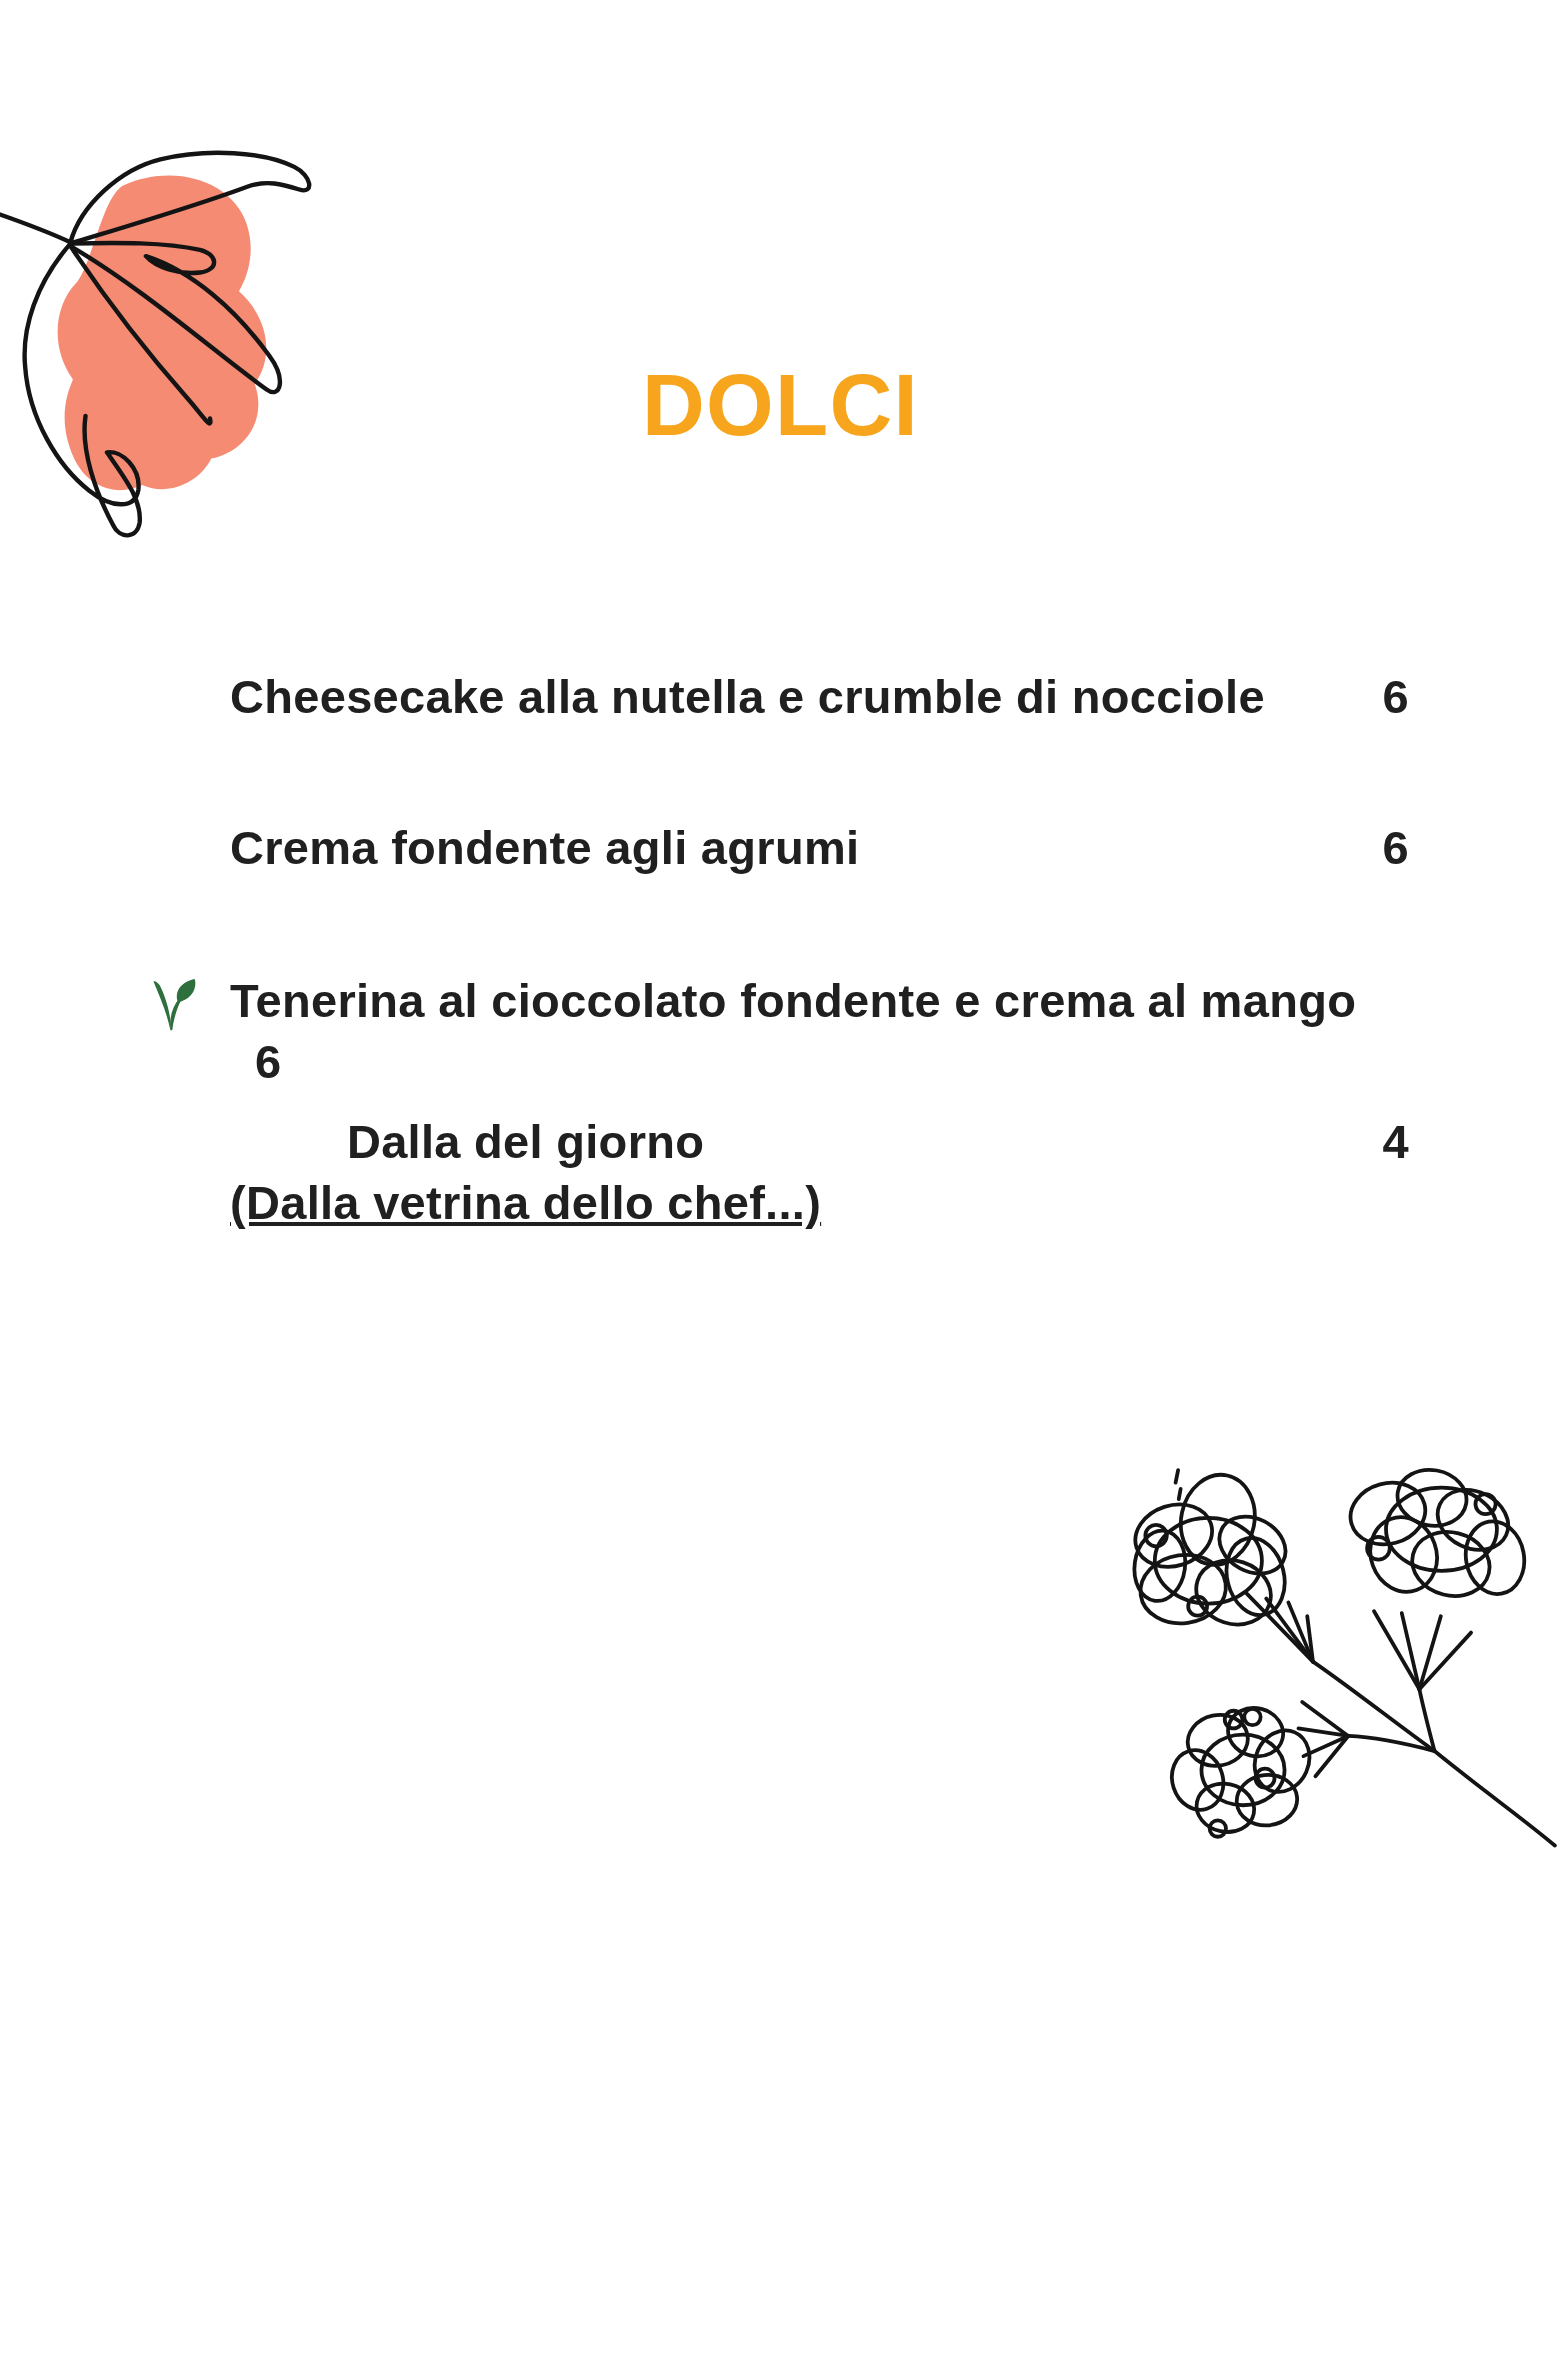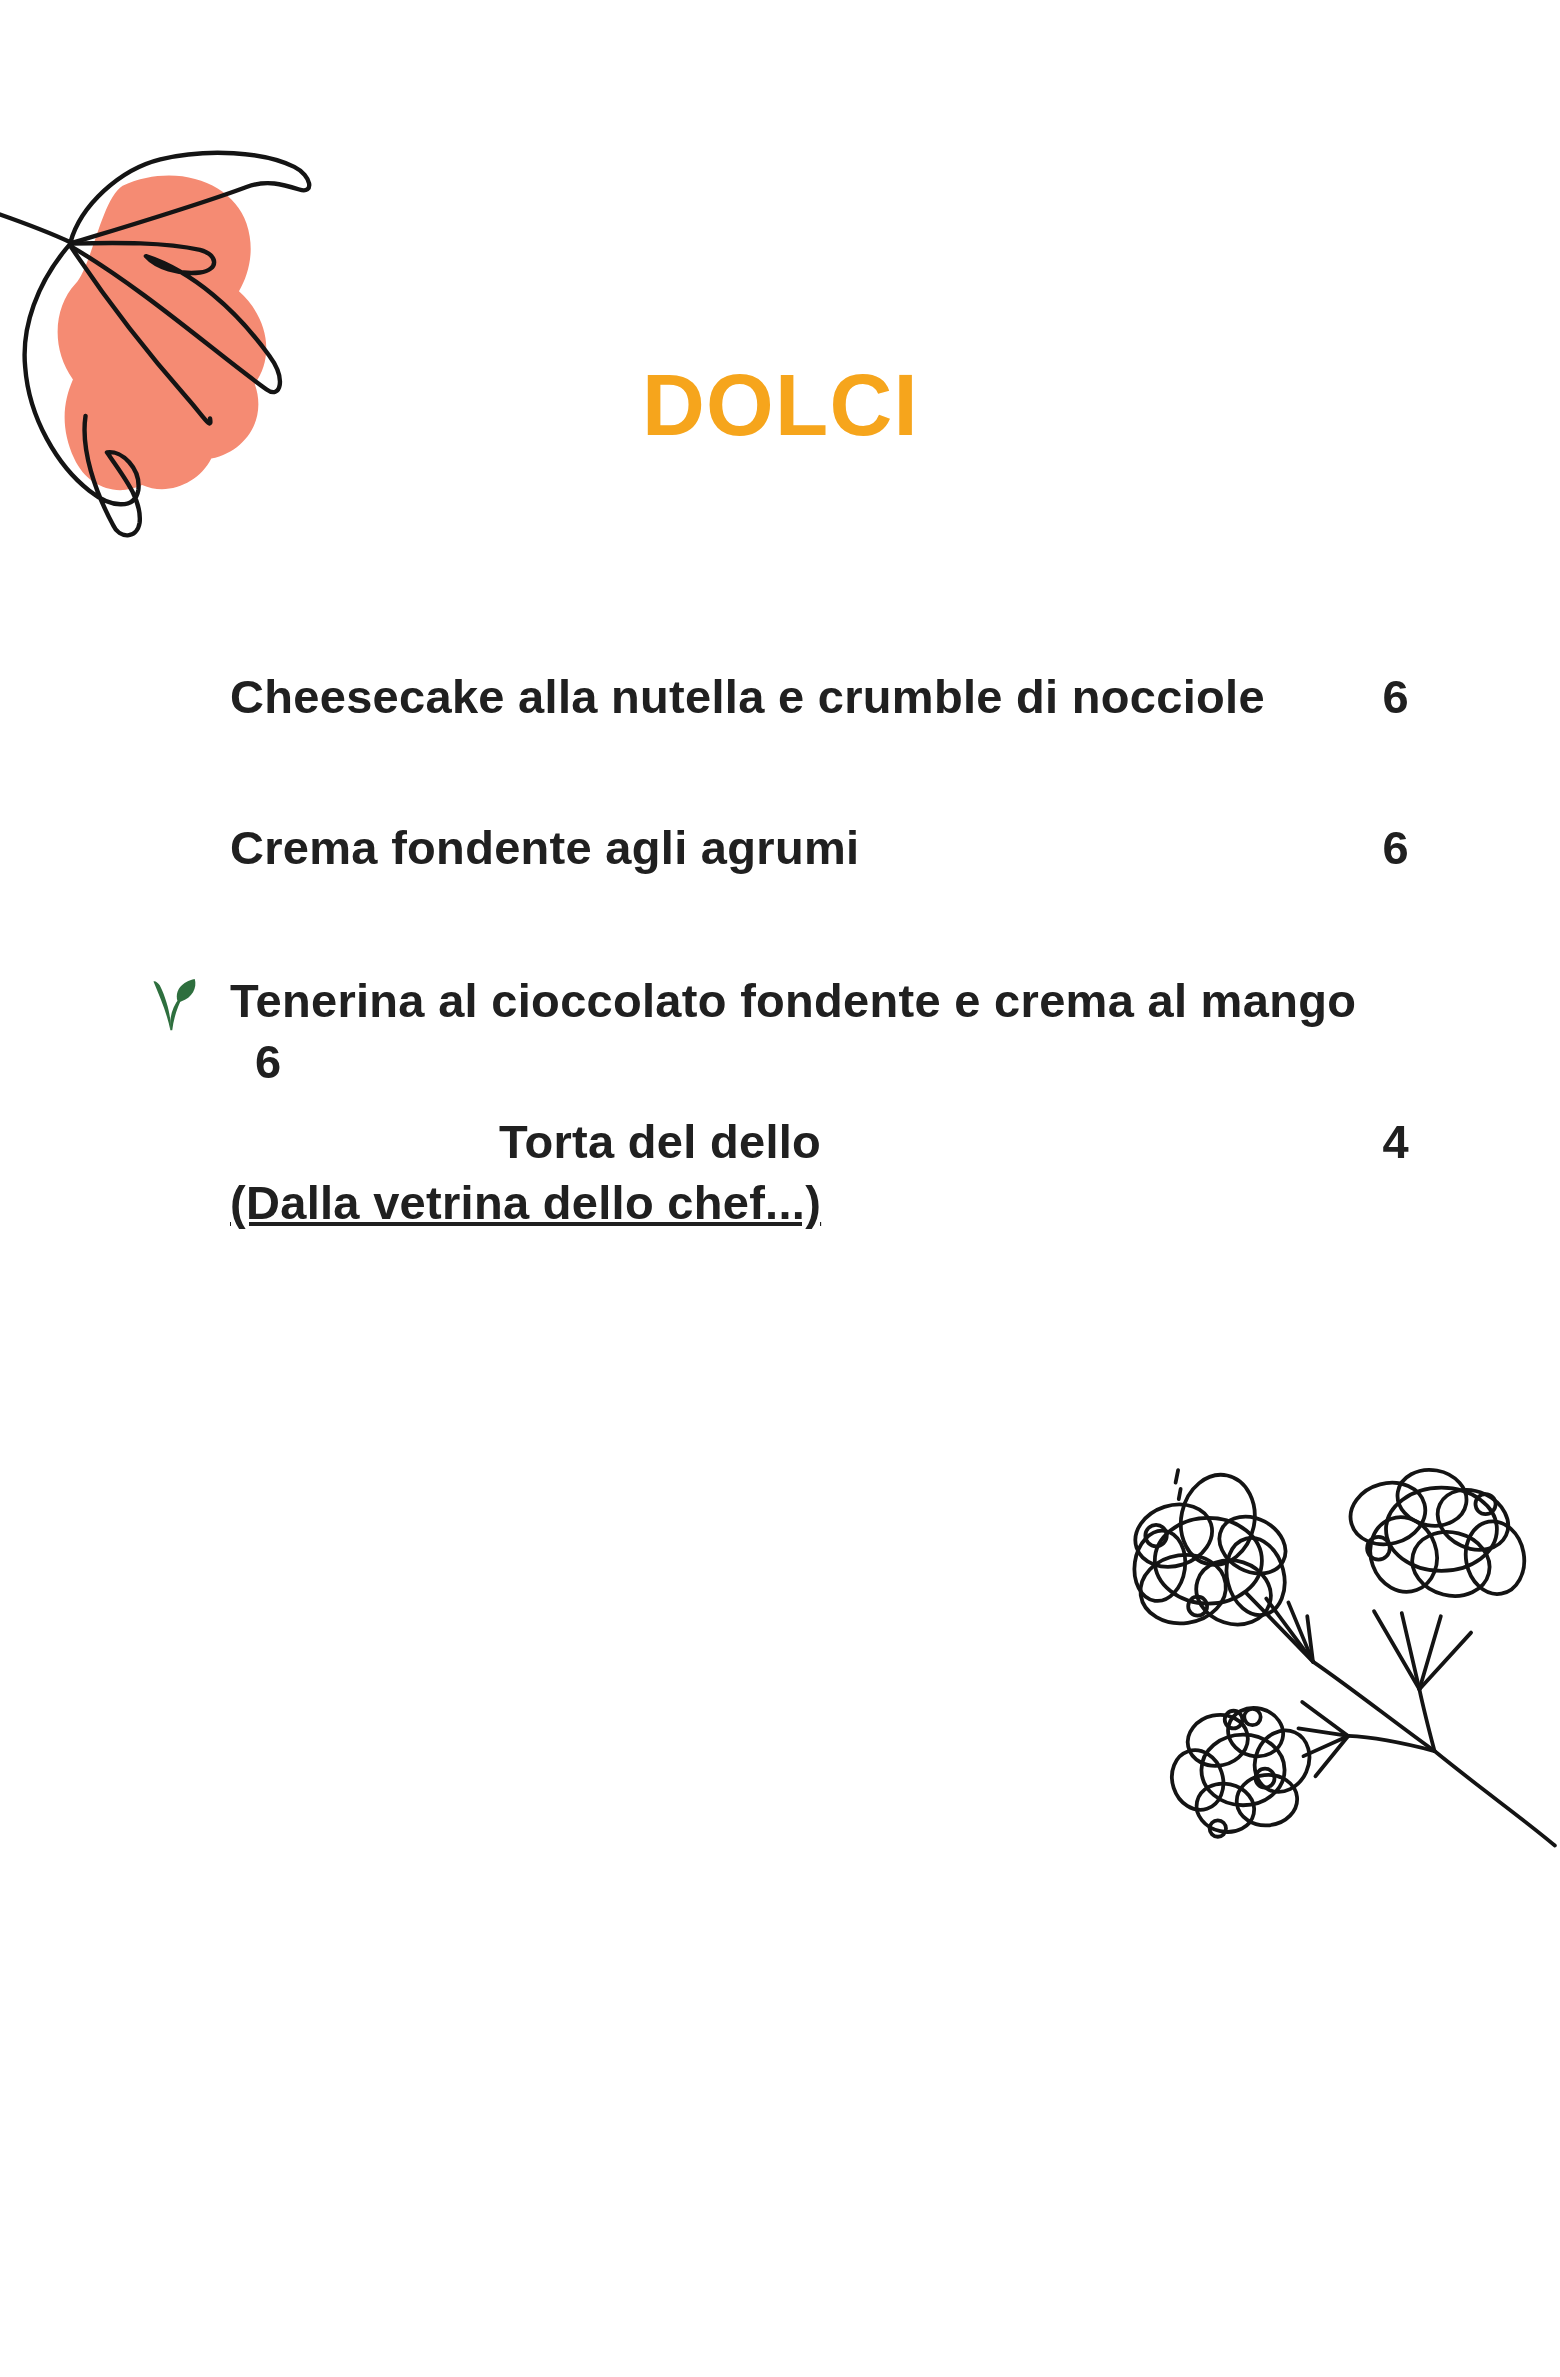--- a/index.html
+++ b/index.html
@@ -47,21 +47,21 @@
     font-size:47px;
     font-weight:bold;
     line-height:1.3;
     color:#202020;
     letter-spacing:0.3px;
   }
   .row-1 { top:666px; }
   .row-2 { top:817px; }
   .row-3 { top:970px;flex-direction:column; }
   .row-4 { top:1111px; }
-  .item-name { text-align:right; }
+  .item-name { text-align:center; }
   .item-sub  { text-align:center;text-decoration:underline; }
   .item-price { text-align:right; padding-left:25px; }
 
   .vegan-icon {
     position:absolute;
     left:150px; top:979px;
     width:52px; height:55px;
   }
 </style>
 </head>
@@ -110,21 +110,21 @@
     </g>
   </svg>
 
   <div class="menu-row row-3">
     <div class="item-name">Tenerina al cioccolato fondente e crema al mango</div>
     <div class="item-price">6</div>
   </div>
 
   <div class="menu-row row-4">
     <div>
-      <div class="item-name">Torta del dello</div>
+      <div class="item-name">Dalla del giorno</div>
       <div class="item-sub">(Dalla vetrina dello chef...)</div>
     </div>
     <div class="item-price">4</div>
   </div>
 
   <svg class="flowers-illustration" viewBox="0 0 700 700" xmlns="http://www.w3.org/2000/svg">
     <g fill="none" stroke="#141414" stroke-width="6" stroke-linecap="round" stroke-linejoin="round">
 
       <g>
         <ellipse cx="90" cy="120" rx="62" ry="48" transform="rotate(-18 90 120)"></ellipse>

